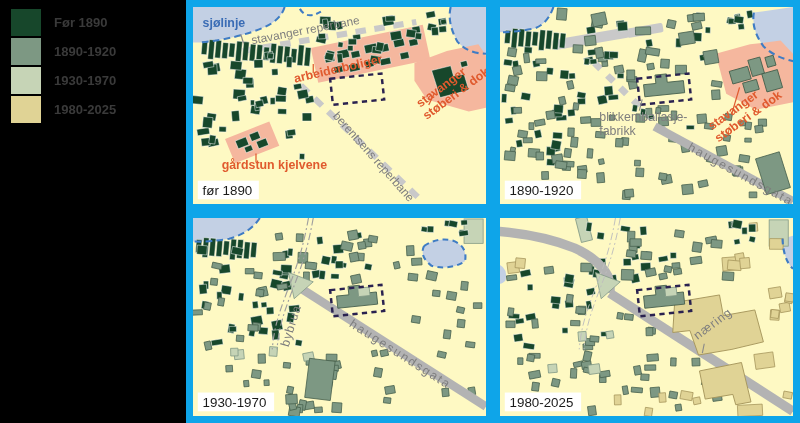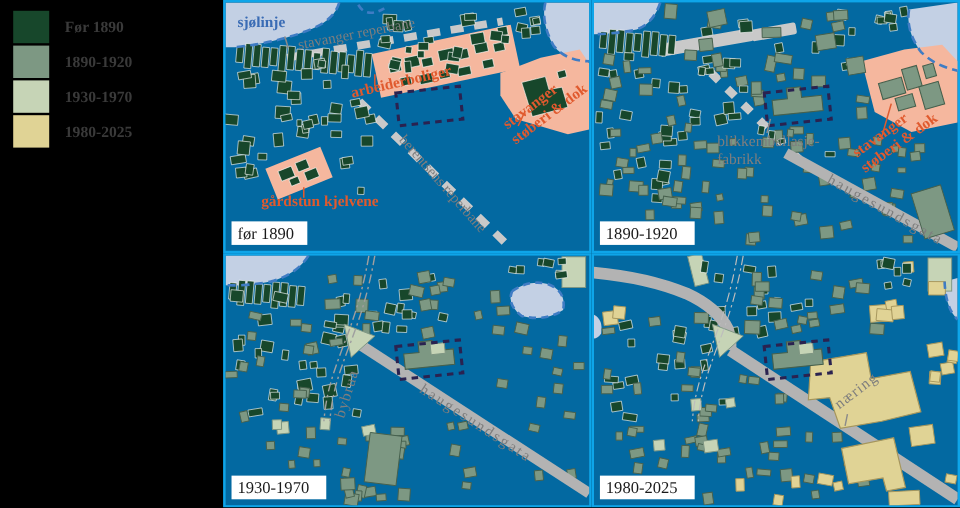--- a/index.html
+++ b/index.html
@@ -1,24 +1,24 @@
 <!DOCTYPE html>
 <html><head>
 <meta charset="utf-8">
 <style>
   html,body{margin:0;padding:0;background:#000;}
   .stage{position:relative;width:800px;height:423px;overflow:hidden;background:#000;
-         font-family:Liberation Serif, serif;}
+         font-family:Liberation Sans, sans-serif;}
   .legend{position:absolute;left:0;top:0;width:186px;padding:9px 0 0 11px;box-sizing:border-box;}
   .legend-row{display:flex;align-items:center;height:27px;margin-bottom:2px;}
   .swatch{flex:0 0 30px;width:30px;height:27px;display:inline-block;}
   .legend-label{margin-left:13px;font-size:13px;font-weight:bold;color:#3a3a3a;}
   .grid{position:absolute;left:186px;top:0;width:614px;height:423px;display:grid;
         grid-template-columns:307px 307px;grid-template-rows:211px 212px;}
-  .cell{background:#0369a1;border:2px solid #0ea5e9;box-sizing:border-box;}
+  .cell{background:#fef9c3;border:7px solid #0ea5e9;box-sizing:border-box;}
   .cell svg{display:block;width:100%;height:100%;}
   .lbl{font-size:13px;}
   .sm{font-size:12.5px;}
   .blue{fill:#3a6cb5;font-weight:bold;}
   .gray{fill:#7e7e7e;}
   .orange{fill:#e05a2e;font-weight:bold;}
   .ls1{letter-spacing:1px;}
   .ls2{letter-spacing:2px;}
   .cap{font-size:14px;fill:#1a1a1a;}
   .cap-box{fill:#ffffff;}

